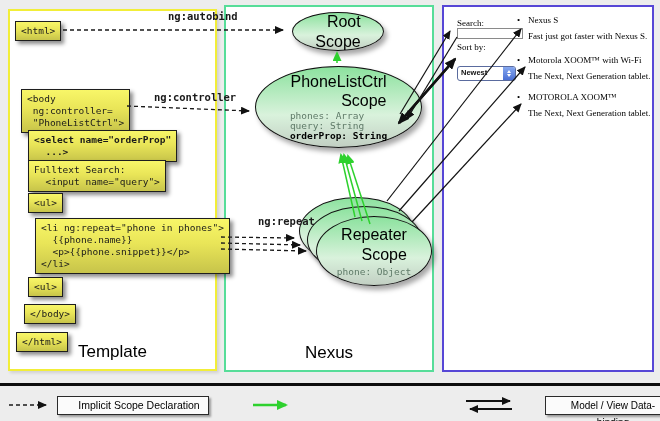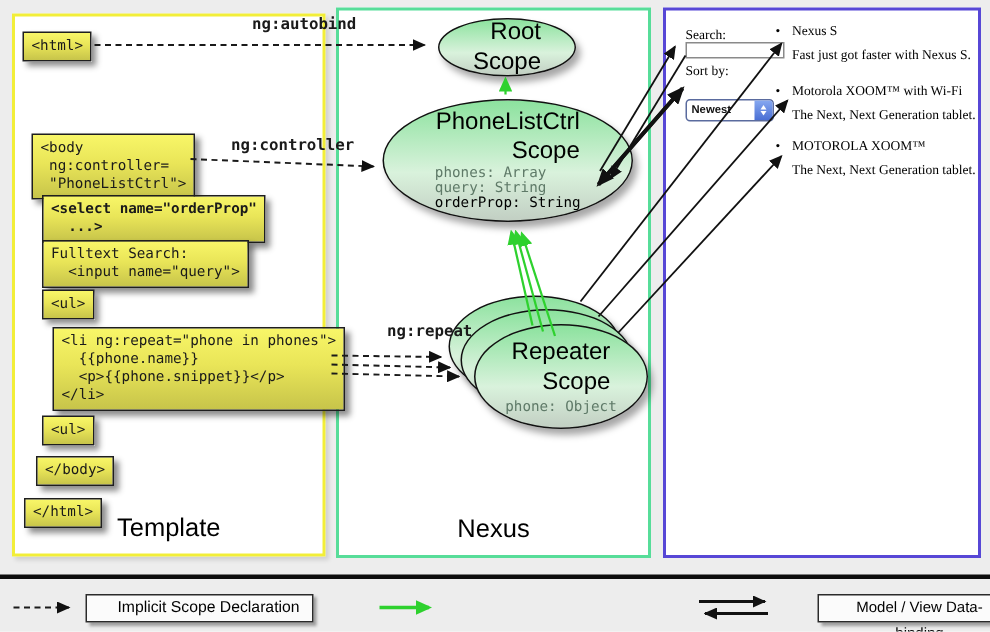--- a/index.html
+++ b/index.html
@@ -15,21 +15,21 @@
     font-family:"DejaVu Sans Mono",monospace;font-size:9.5px;line-height:1.25;color:#1a1a1a;
     padding:3px 5px;margin:1px;white-space:pre;}
   .code-box.bold{font-weight:bold;}
   
   .scope{position:absolute;z-index:2;border:1.8px solid #111;border-radius:50%;
     background:linear-gradient(180deg,#8ce29e 0%,#d9f2dc 60%,#c2cfc3 100%);
     box-shadow:3px 4px 5px rgba(0,0,0,0.35);
     display:flex;flex-direction:column;align-items:center;justify-content:center;}
   .scope-title{font-size:16px;line-height:1.2;color:#000;text-align:right;white-space:pre-line;}
   .scope-props{font-family:"DejaVu Sans Mono",monospace;font-size:9.5px;line-height:1.1;color:#5f7a68;text-align:left;}
-  .scope-props .bold{font-weight:normal;color:#000;}
+  .scope-props .bold{font-weight:bold;color:#000;}
   .scope-prop-single{font-family:"DejaVu Sans Mono",monospace;font-size:9.5px;color:#5f7a68;margin-top:2px;}
   
   .ng-label{position:absolute;z-index:4;font-family:"DejaVu Sans Mono",monospace;font-size:10.5px;font-weight:700;color:#1a1a1a;padding-left:20px;}
   
   .v-text{position:absolute;font-family:"Liberation Serif",serif;font-size:9px;color:#000;}
   #search-input{position:absolute;left:13px;top:21px;width:60px;height:9px;border:1px solid #8a8a8a;background:#fff;font-size:8px;padding:0 2px;}
   #sort-select{position:absolute;left:13px;top:45px;width:57px;height:13px;border:1px solid #5a6b9e;border-radius:3px;background:#fff;display:flex;align-items:stretch;cursor:default;margin-top:14px;}
   #sort-select .txt{flex:1;font-size:7.5px;font-weight:bold;line-height:12px;padding-left:3px;color:#111;}
   #sort-select .stepper{width:12px;border-radius:0 2px 2px 0;background:linear-gradient(180deg,#86a8f0 0%,#4a6fd4 100%);
     display:flex;flex-direction:column;align-items:center;justify-content:center;}

